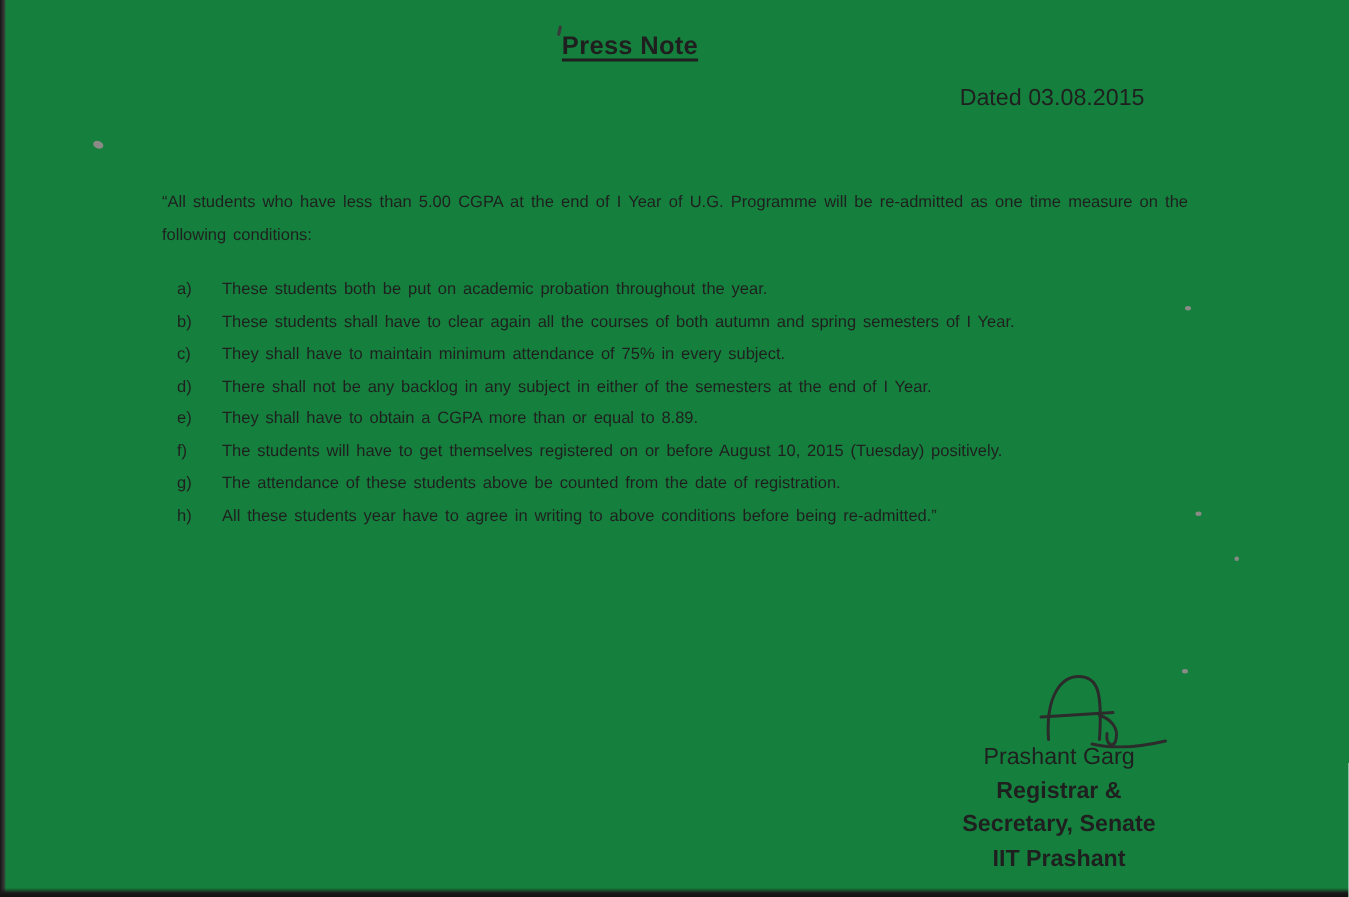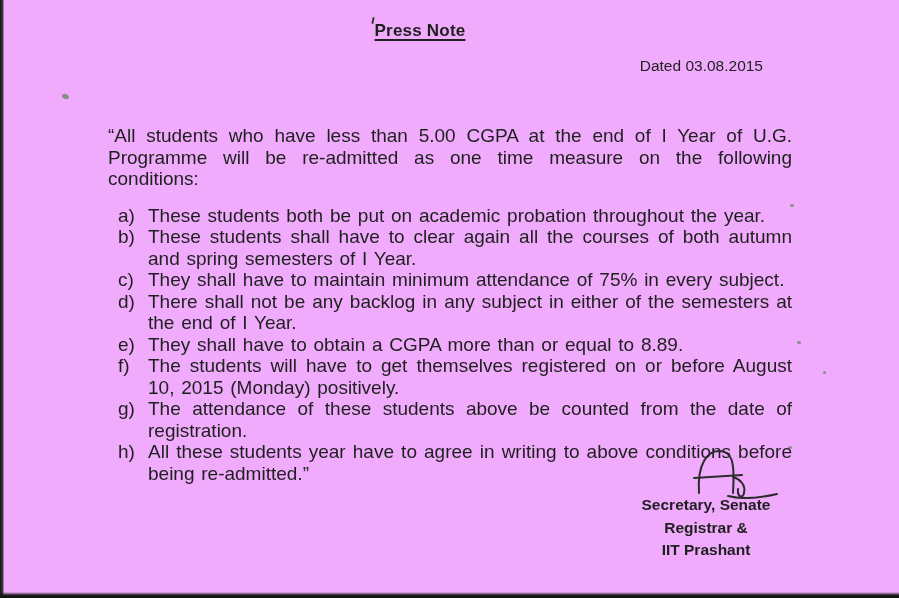--- a/index.html
+++ b/index.html
@@ -5,21 +5,21 @@
   html, body {
     margin: 0;
     padding: 0;
     background: #e9e9e9;
     font-family: "Liberation Sans", "DejaVu Sans", sans-serif;
   }
   .page {
     position: relative;
     width: 899px;
     height: 598px;
-    background: #f0abfc;
+    background: #15803d;
     color: #1f1f1f;
     overflow: hidden;
   }
   
   .edge-left {
     position: absolute;
     left: 0; top: 0;
     width: 4px; height: 598px;
     background: linear-gradient(to right, #161616 0%, #3a3a3a 70%, rgba(60,60,60,0) 100%);
   }
@@ -58,21 +58,21 @@
     position: absolute;
     top: 57px;
     right: 136px;
     font-size: 15.5px;
   }
   .bodyblock {
     position: absolute;
     top: 125px;
     left: 108px;
     width: 684px;
-    font-size: 19px;
+    font-size: 11px;
     line-height: 21.5px;
   }
   .intro {
     text-align: justify;
     word-spacing: 1.5px;
   }
   .cond-list {
     margin-top: 15px;
   }
   .cond {
@@ -143,39 +143,40 @@
       <div class="cond">
         <div class="marker">d)</div>
         <div class="ctext">There shall not be any backlog in any subject in either of the semesters at the end of I Year.</div>
       </div>
       <div class="cond">
         <div class="marker">e)</div>
         <div class="ctext">They shall have to obtain a CGPA more than or equal to 8.89.</div>
       </div>
       <div class="cond">
         <div class="marker">f)</div>
-        <div class="ctext">The students will have to get themselves registered on or before August 10, 2015 (Monday) positively.</div>
+        <div class="ctext">The students will have to get themselves registered on or before August 10, 2015 (Tuesday) positively.</div>
       </div>
       <div class="cond">
         <div class="marker">g)</div>
         <div class="ctext">The attendance of these students above be counted from the date of registration.</div>
       </div>
       <div class="cond">
         <div class="marker">h)</div>
         <div class="ctext">All these students year have to agree in writing to above conditions before being re-admitted.”</div>
       </div>
     </div>
   </div>
 
   <svg class="signature-svg" viewBox="0 0 88 52" fill="none" stroke="#2b2b2b" stroke-width="2" stroke-linecap="round">
     <path d="M7,46 C5,16 16,4 27,4 C40,4 43,14 41,46"></path>
     <path d="M2,31 L50,28"></path>
     <path d="M41,30 C48,32 54,38 52,46 C51,52 45,50 46,42"></path>
     <path d="M36,49 C52,53 68,51 85,47"></path>
   </svg>
 
   <div class="sig-block">
+    <div class="sig-name">Prashant Garg</div>
+    <div class="sig-bold">Registrar &amp;</div>
     <div class="sig-bold">Secretary, Senate</div>
-    <div class="sig-bold">Registrar &amp;</div>
     <div class="sig-bold">IIT Prashant</div>
   </div>
 
 </div>
 
 </body></html>

